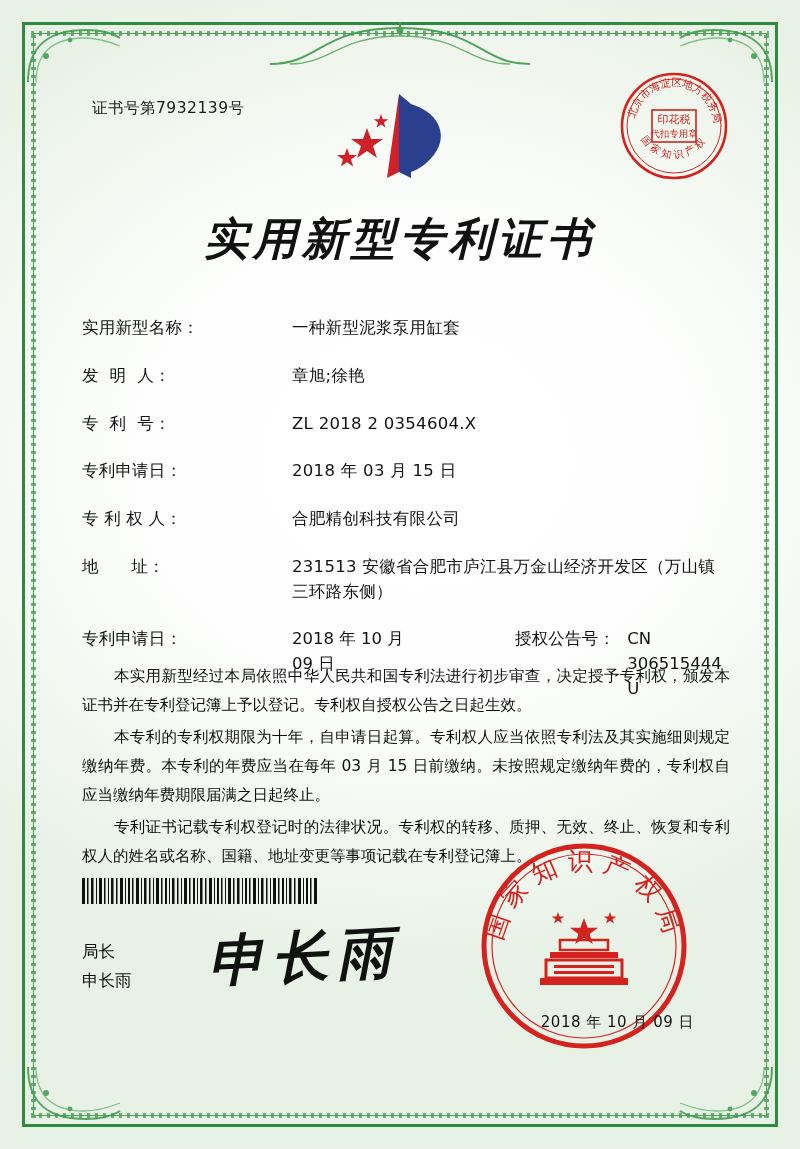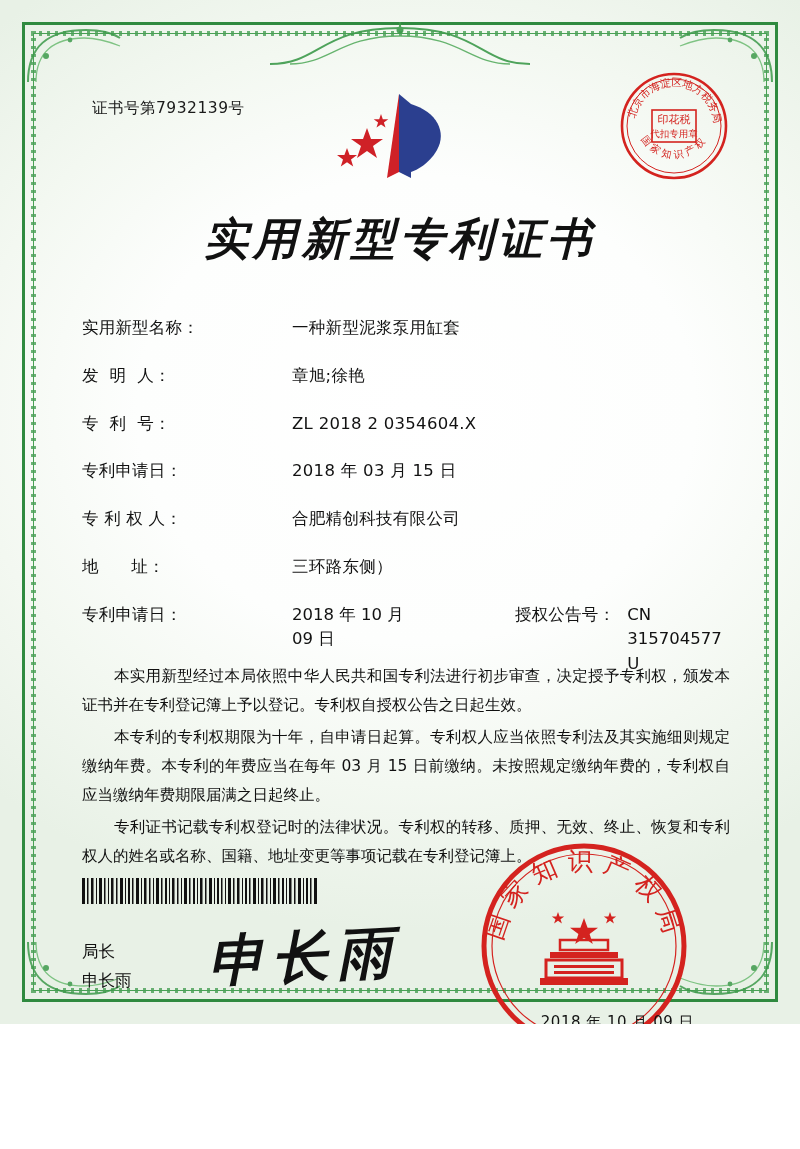--- a/index.html
+++ b/index.html
@@ -6,21 +6,21 @@
     margin: 0;
     padding: 0;
     background: #ffffff;
   }
   body {
     font-family: "DejaVu Sans", "Liberation Sans", sans-serif;
   }
   .page {
     position: relative;
     width: 800px;
-    height: 1024px;
+    height: 1149px;
     overflow: hidden;
     background:
       radial-gradient(ellipse 620px 520px at 52% 40%, #ffffff 0%, #fdfefd 45%, #f3f8f1 72%, #e8f1e6 100%),
       linear-gradient(160deg, #f6faf4 0%, #eef5ec 50%, #e6efe3 100%);
   }
   
   .border-outer {
     position: absolute;
     left: 22px; top: 22px; right: 22px; bottom: 22px;
     border: 3px solid #2f8a3f;
@@ -349,31 +349,32 @@
       <div class="field-row">
         <span class="field-label">专 利 权 人：</span>
         <span class="field-sep"></span>
         <span class="field-value">合肥精创科技有限公司</span>
       </div>
 
       <div class="field-row">
         <span class="field-label">地      址：</span>
         <span class="field-sep"></span>
         <span class="field-value">
+          <span>231513 安徽省合肥市庐江县万金山经济开发区（万山镇</span>
           <span class="line2">三环路东侧）</span>
         </span>
       </div>
 
       <div class="field-row split">
         <span class="field-label">专利申请日：</span>
         <span class="field-sep"></span>
         <span>2018 年 10 月 09 日</span>
         <span class="right-group">
           <span class="right-label">授权公告号：</span>
-          <span class="right-value">CN 315704577 U</span>
+          <span class="right-value">CN 306515444 U</span>
         </span>
       </div>
 
     </div>
 
     <div class="paragraphs">
       <p>本实用新型经过本局依照中华人民共和国专利法进行初步审查，决定授予专利权，颁发本证书并在专利登记簿上予以登记。专利权自授权公告之日起生效。</p>
       <p>本专利的专利权期限为十年，自申请日起算。专利权人应当依照专利法及其实施细则规定缴纳年费。本专利的年费应当在每年 03 月 15 日前缴纳。未按照规定缴纳年费的，专利权自应当缴纳年费期限届满之日起终止。</p>
       <p>专利证书记载专利权登记时的法律状况。专利权的转移、质押、无效、终止、恢复和专利权人的姓名或名称、国籍、地址变更等事项记载在专利登记簿上。</p>
     </div>

